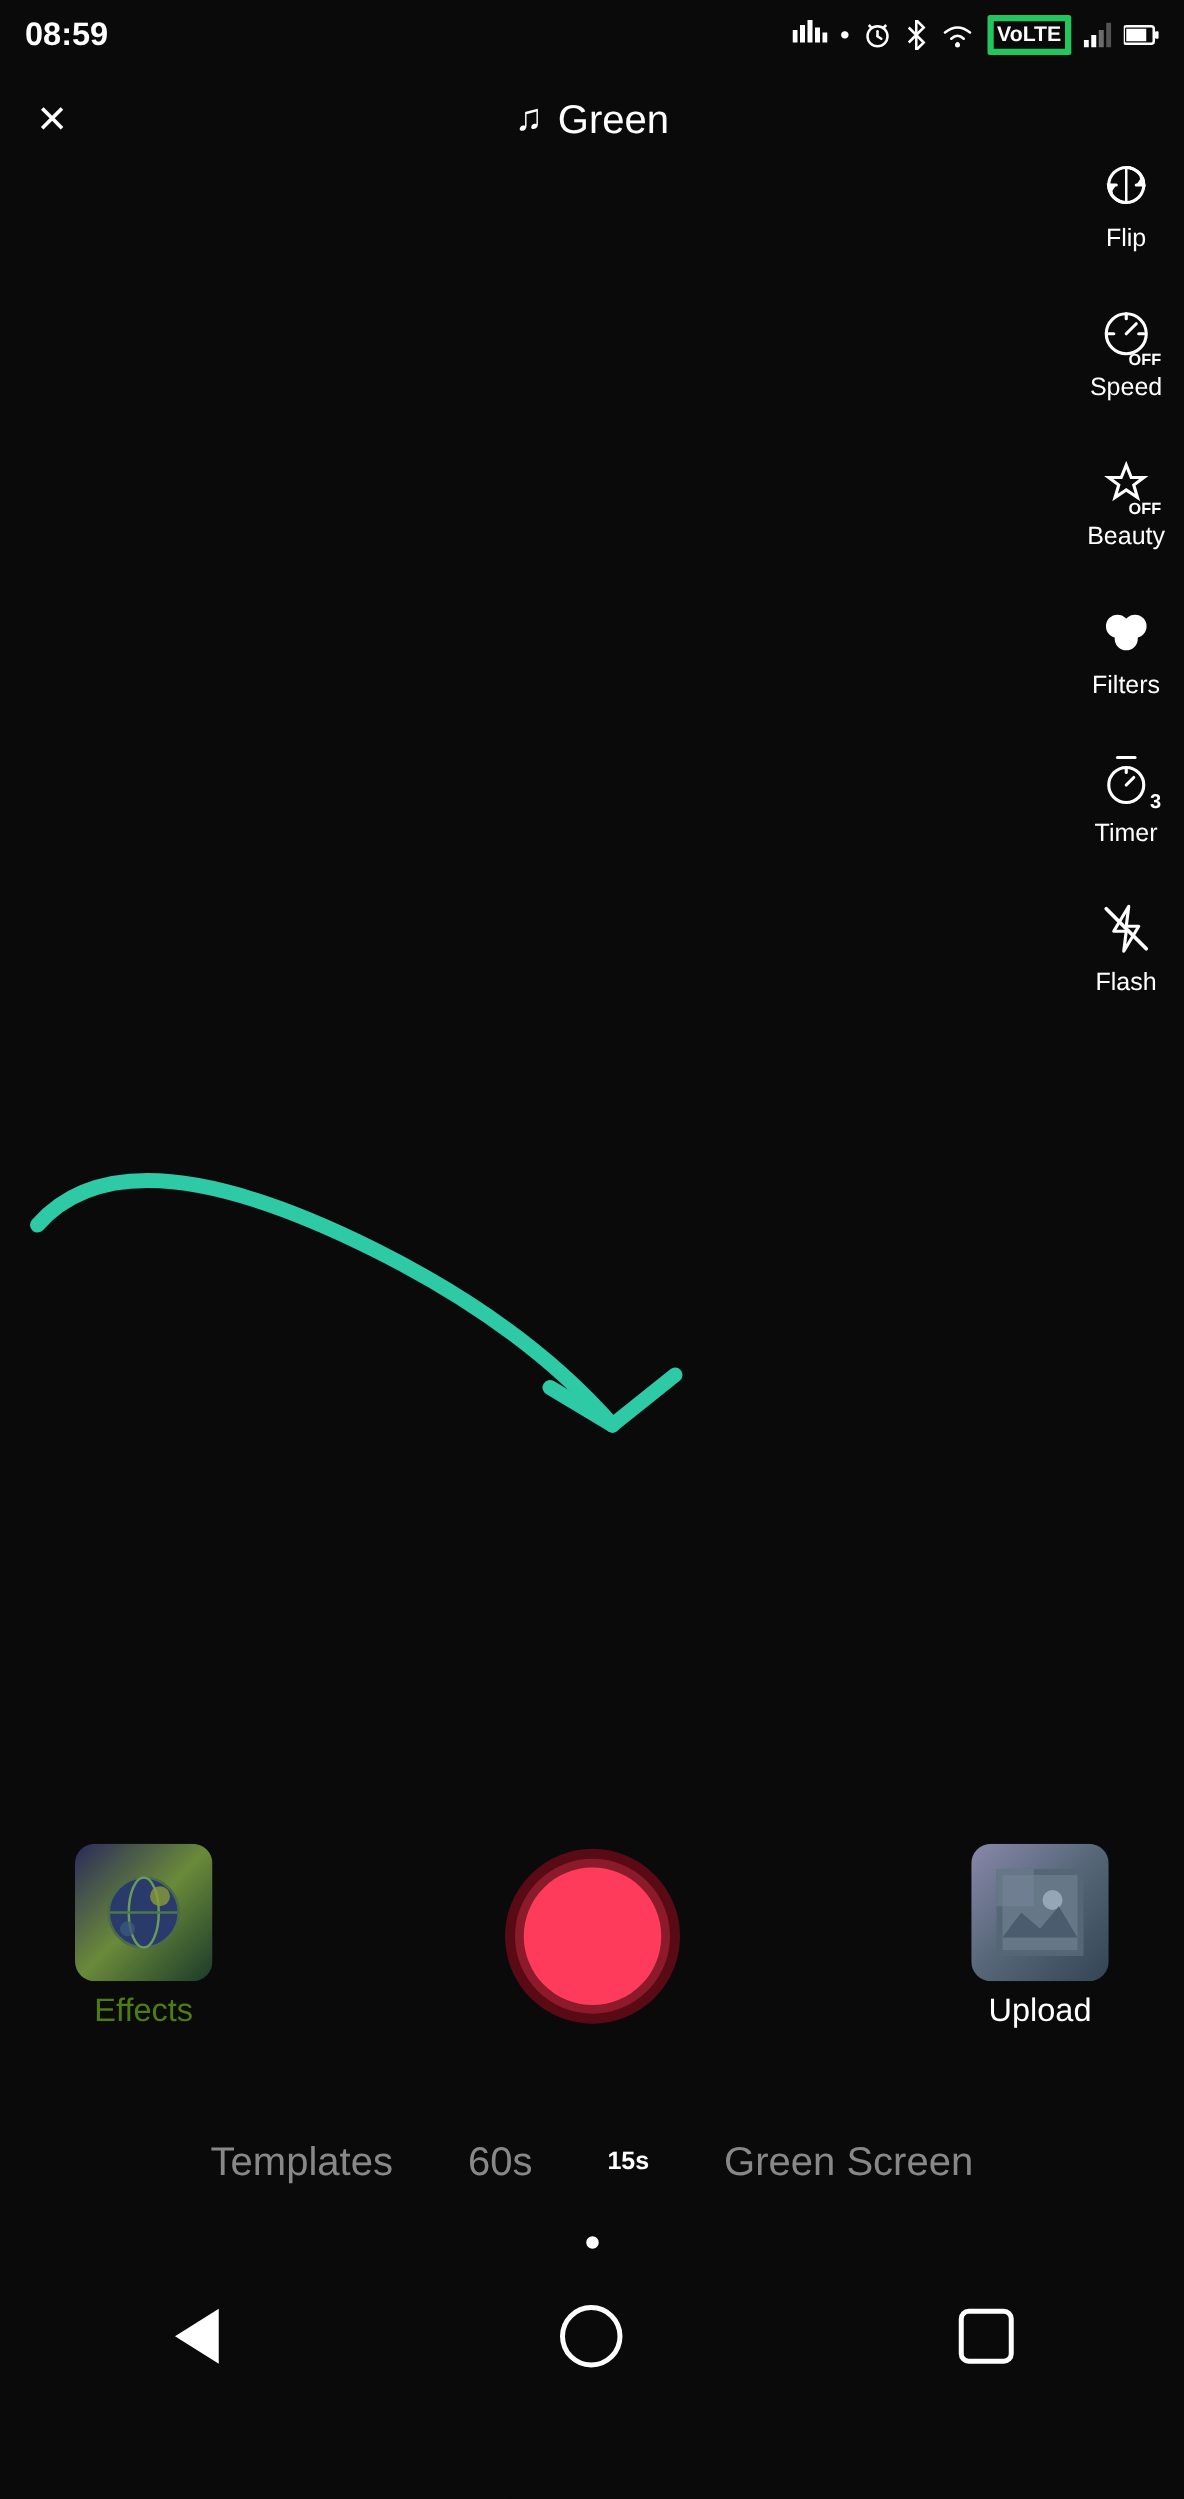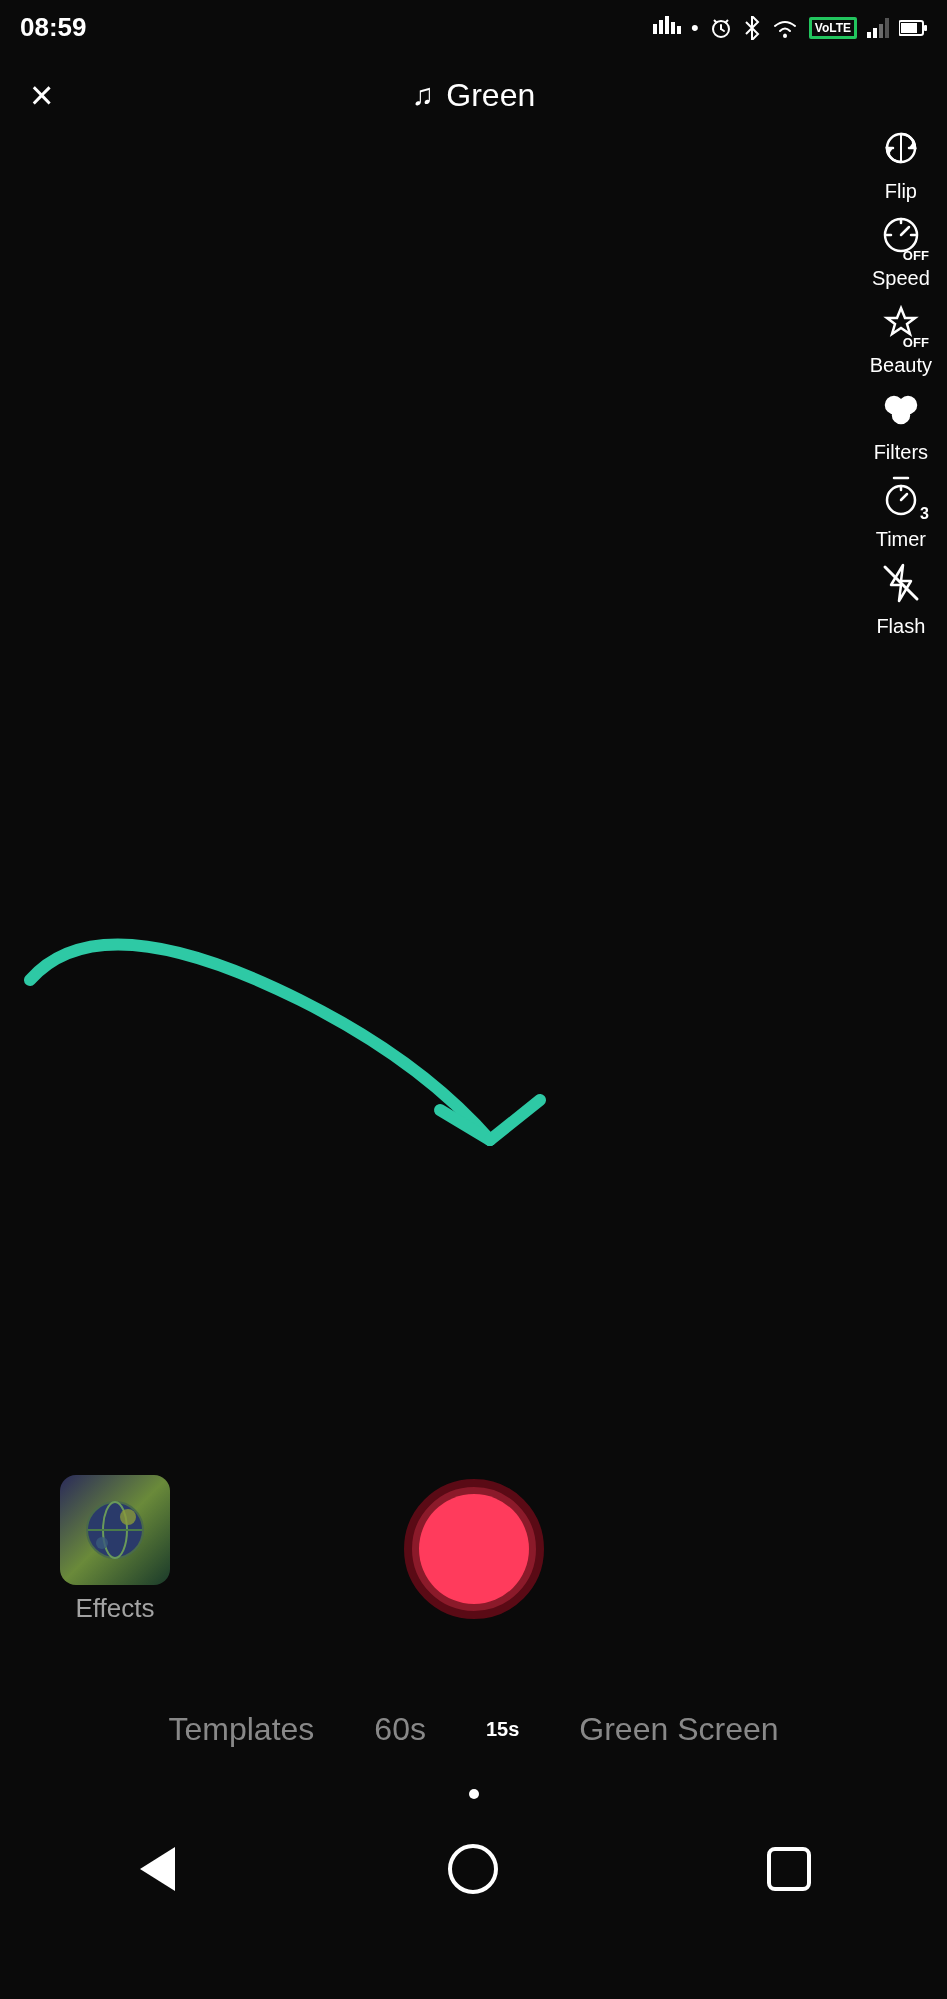--- a/index.html
+++ b/index.html
@@ -70,21 +70,21 @@
     }
 
     
     .right-toolbar {
       position: absolute;
       right: 15px;
       top: 120px;
       display: flex;
       flex-direction: column;
       align-items: center;
-      gap: 4px;
+      gap: 36px;
       z-index: 10;
     }
     .toolbar-item {
       display: flex;
       flex-direction: column;
       align-items: center;
       gap: 4px;
       cursor: pointer;
     }
     .toolbar-icon {
@@ -152,21 +152,21 @@
       width: 100%;
       height: 100%;
       background: linear-gradient(135deg, #2a2a5a 0%, #6a8a3a 50%, #1a3a2a 100%);
       display: flex;
       align-items: center;
       justify-content: center;
       font-size: 50px;
     }
     .effects-label {
       font-size: 26px;
-      color: #a3a3a3;
+      color: #4d7c0f;
     }
 
     .record-btn {
       width: 140px;
       height: 140px;
       border-radius: 50%;
       background: #8b1a2a;
       border: 8px solid #5a0a15;
       display: flex;
       align-items: center;
@@ -313,21 +313,21 @@
       <polyline points="3,6 15,18 9,24 9,0 15,6 3,18" fill="none" stroke="white" stroke-width="2"></polyline>
     </svg>
 
     <svg width="28" height="22" viewBox="0 0 28 22" fill="white">
       <path d="M14 18 L14 18" stroke="white" stroke-width="3" stroke-linecap="round"></path>
       <path d="M9 14 Q14 9 19 14" fill="none" stroke="white" stroke-width="2" stroke-linecap="round"></path>
       <path d="M4 9 Q14 1 24 9" fill="none" stroke="white" stroke-width="2" stroke-linecap="round"></path>
       <circle cx="14" cy="19" r="2" fill="white"></circle>
     </svg>
 
-    <span style="font-size:12px;font-weight:bold;color:white;border:3px solid #22c55e;padding:1px 3px;border-radius:2px;">VoLTE</span>
+    <span style="font-size:17px;font-weight:bold;color:white;border:5px solid #22c55e;padding:1px 3px;border-radius:2px;">VoLTE</span>
 
     <svg width="22" height="20" viewBox="0 0 22 20" fill="white">
       <rect x="0" y="14" width="4" height="6"></rect>
       <rect x="6" y="10" width="4" height="10"></rect>
       <rect x="12" y="6" width="4" height="14" opacity="0.4"></rect>
       <rect x="18" y="0" width="4" height="20" opacity="0.3"></rect>
     </svg>
 
     <svg width="28" height="18" viewBox="0 0 28 18" fill="white">
       <rect x="0" y="2" width="24" height="14" rx="2" ry="2" fill="none" stroke="white" stroke-width="2"></rect>
@@ -444,20 +444,35 @@
         </svg>
       </div>
     </div>
     <span class="effects-label">Effects</span>
   </div>
 
   <div class="record-btn">
     <div class="record-btn-inner"></div>
   </div>
 
+  <div class="upload-btn">
+    <div class="upload-thumbnail">
+      <div class="upload-thumb-inner">
+
+        <svg width="70" height="70" viewBox="0 0 70 70">
+          <rect width="70" height="70" fill="#556677"></rect>
+          <rect x="5" y="5" width="60" height="60" fill="#667788"></rect>
+          <circle cx="45" cy="25" r="8" fill="#aabbcc" opacity="0.7"></circle>
+          <path d="M5 55 L20 35 L35 48 L50 30 L65 55 Z" fill="#445566" opacity="0.8"></path>
+          <rect x="0" y="0" width="30" height="30" fill="#778899" opacity="0.5"></rect>
+        </svg>
+      </div>
+    </div>
+    <span class="upload-label">Upload</span>
+  </div>
 </div>
 
 <div class="mode-tabs">
   <span class="mode-tab">Templates</span>
   <span class="mode-tab">60s</span>
   <span class="mode-tab active">15s</span>
   <span class="mode-tab">Green Screen</span>
 </div>
 <div class="mode-dot"></div>
 

